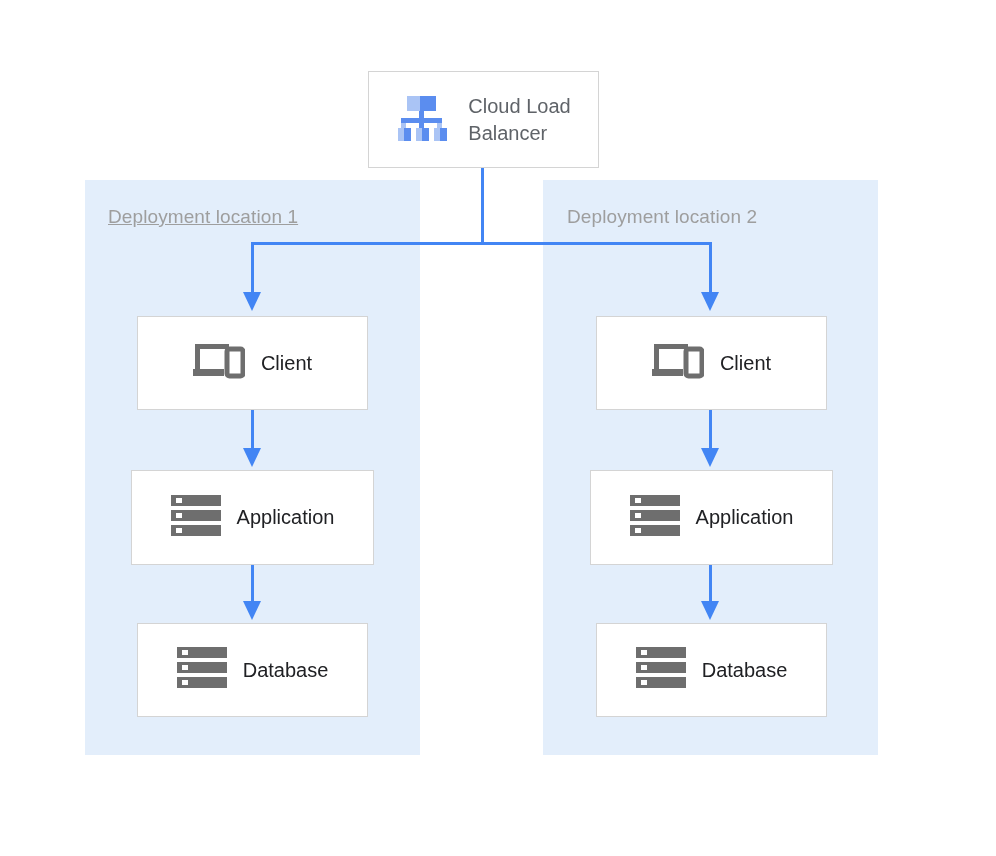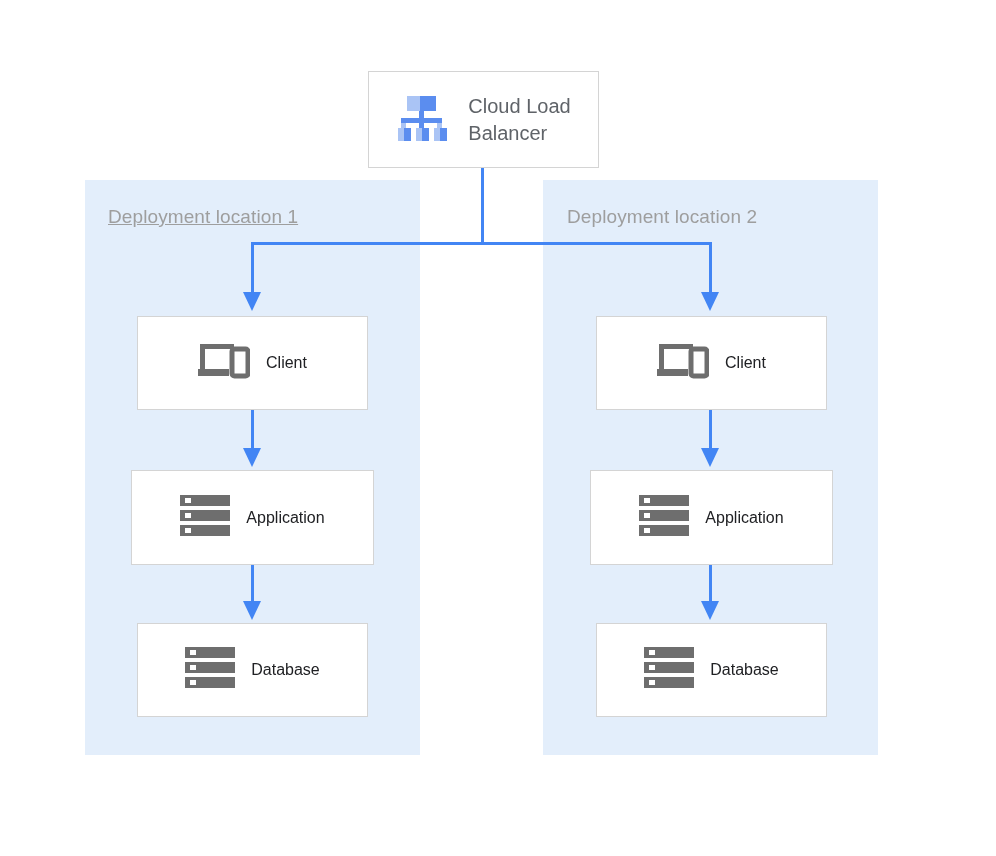--- a/index.html
+++ b/index.html
@@ -40,21 +40,21 @@
     display: flex;
     align-items: center;
     justify-content: center;
   }
   .node-inner {
     display: flex;
     align-items: center;
     gap: 16px;
   }
   .node-label {
-    font-size: 16px;
+    font-size: 20px;
     color: #202124;
     white-space: nowrap;
   }
   .lb-label {
     font-size: 20px;
     color: #5f6368;
     line-height: 1.32;
     white-space: pre-line;
   }
 

